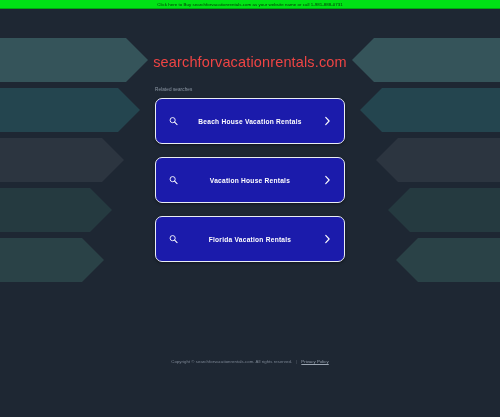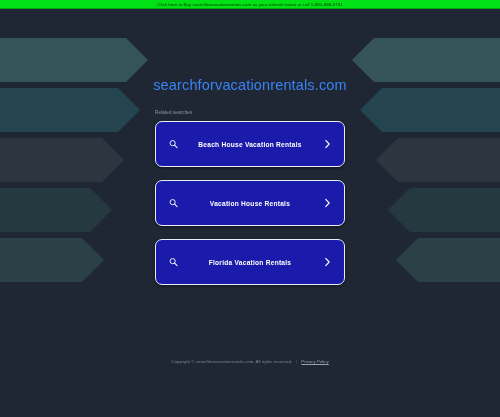--- a/index.html
+++ b/index.html
@@ -69,24 +69,24 @@
     left: 0;
     width: 500px;
     height: 407px;
     z-index: 10;
     display: flex;
     flex-direction: column;
     align-items: center;
   }
 
   #page-title {
-    margin-top: 66px;
+    margin-top: 43px;
     font-size: 14.5px;
     line-height: 18px;
-    color: #3b82f6;
+    color: #ef4444;
     letter-spacing: 0.15px;
     font-weight: 400;
     text-align: center;
   }
 
   #related-label {
     margin-top: 16px;
     width: 190px;
     font-size: 4.6px;
     line-height: 6px;

